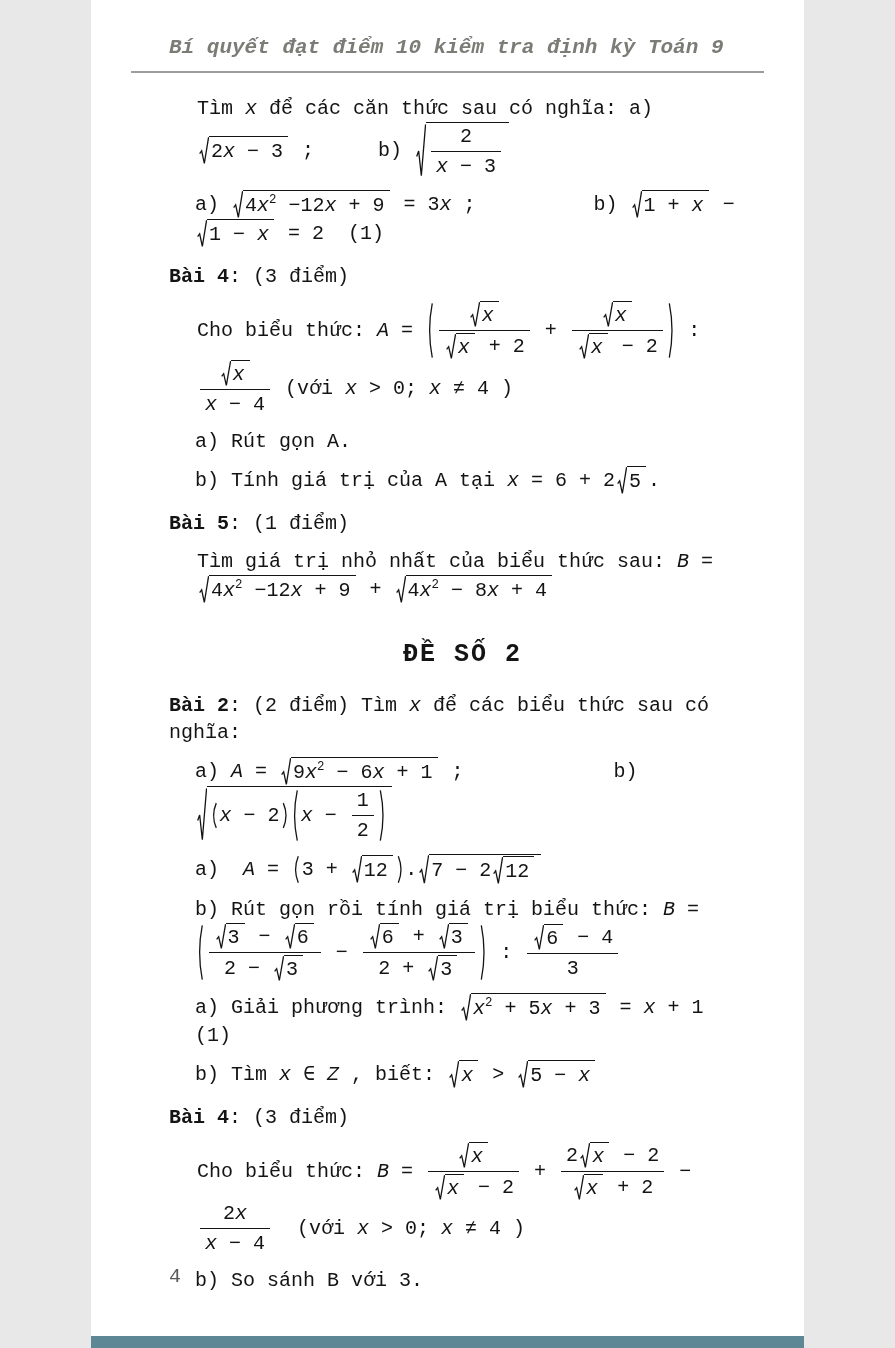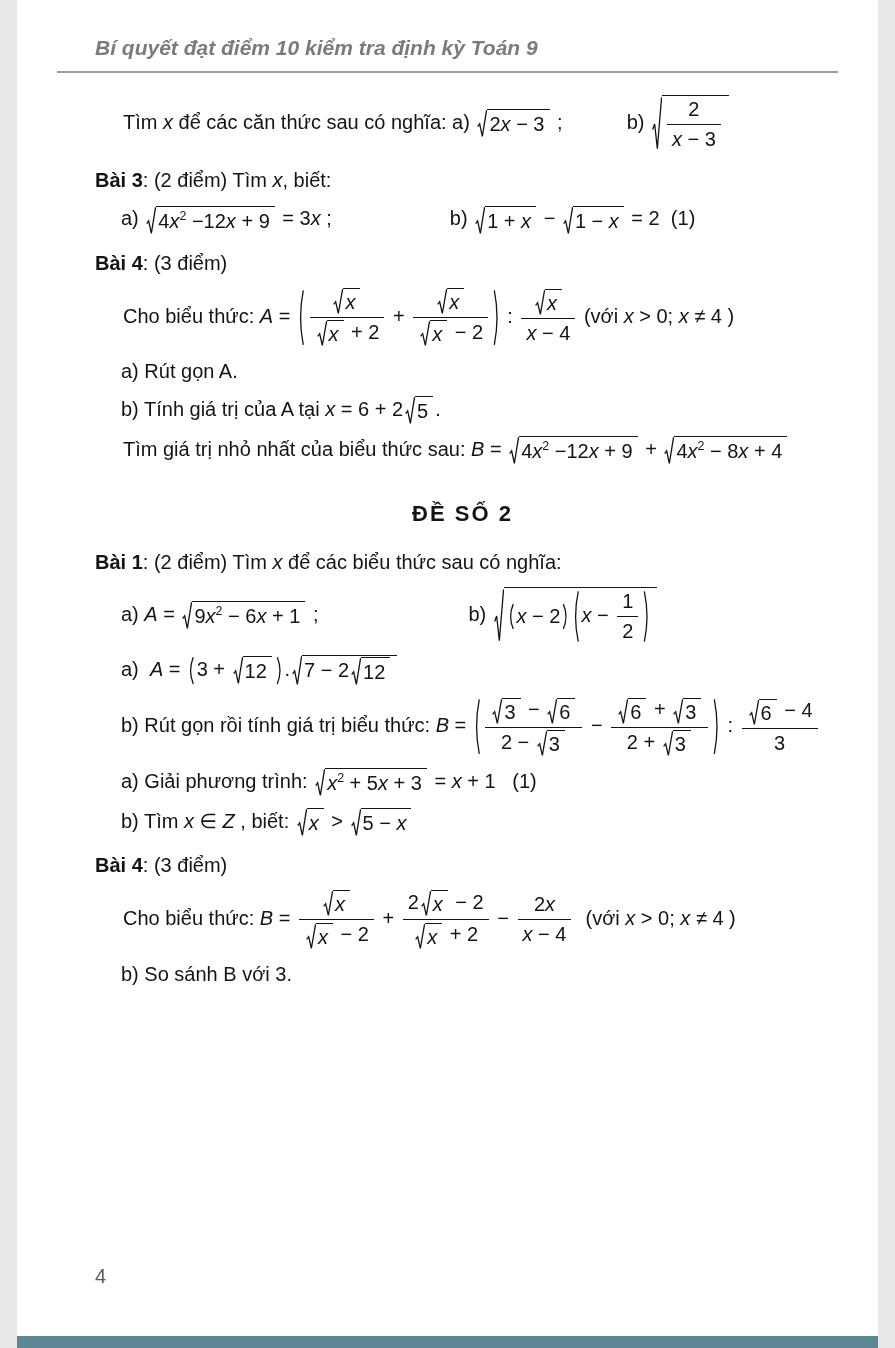--- a/index.html
+++ b/index.html
@@ -1,32 +1,32 @@
 <!DOCTYPE html>
 <html><head>
 <meta charset="utf-8">
 <style>
   html,body { margin:0; padding:0; background:#e8e8e8; }
   .page {
-    position:relative; width:861px; height:1348px; margin:0 auto;
+    position:relative; width:713px; height:1348px; margin:0 auto;
     background:#ffffff; overflow:hidden; box-sizing:border-box;
     padding:34px 48px 0 78px;
-    font-family:Liberation Sans, sans-serif;
+    font-family:Liberation Mono, monospace;
     font-size:20px; color:#141414; line-height:1.35;
   }
   .hdr {
     font-size:21px; font-weight:bold; font-style:italic;
     padding:0 0 9px 38px; margin:0 -8px 22px -38px;
     border-bottom:2px solid #9d9d99;
   }
   .line { margin:11px 0; }
   .l-h    { margin:15px 0 5px; }
   .l-p    { padding-left:28px; }
   .l-item { padding-left:26px; }
-  .l-title{ text-align:center; font-weight:bold; font-size:22px;
+  .l-title{ text-align:center; font-weight:bold; font-size:25px;
             letter-spacing:2px; margin:34px 0 20px; }
   .gap { display:inline-block; }
 
   
   .sq { display:inline-flex; align-items:stretch; vertical-align:middle; margin:0 2px; }
   .rg { width:0.5em; flex:none; }
   .rg path, .pl path, .pr path {
     stroke:currentColor; fill:none; stroke-width:1.3; vector-effect:non-scaling-stroke;
   }
   .rv { display:block; border-top:1.4px solid currentColor; padding:1px 5px 0 2px; }
@@ -62,21 +62,20 @@
           <span class="rv">2<i>x</i> − 3</span>
         </span> ;<span class="gap" style="width:64px"></span>b) <span class="sq">
           <svg class="rg" viewBox="0 0 12 24" preserveAspectRatio="none">
             <path d="M0.8 14.5 L3.2 12.2 L6.4 22.6 L11.5 1"></path>
           </svg>
           <span class="rv"><span class="fr">
               <span class="nu">2</span>
               <span class="de"><i>x</i> − 3</span>
             </span></span>
         </span></div>
-      <div class="line l-h"><b>Bài 3</b>: (2 điểm) Tìm <i>x</i>, biết:</div>
       <div class="line l-item">a) <span class="sq">
           <svg class="rg" viewBox="0 0 12 24" preserveAspectRatio="none">
             <path d="M0.8 14.5 L3.2 12.2 L6.4 22.6 L11.5 1"></path>
           </svg>
           <span class="rv">4<i>x</i><sup>2</sup> −12<i>x</i> + 9</span>
         </span> = 3<i>x</i> ;<span class="gap" style="width:118px"></span>b) <span class="sq">
           <svg class="rg" viewBox="0 0 12 24" preserveAspectRatio="none">
             <path d="M0.8 14.5 L3.2 12.2 L6.4 22.6 L11.5 1"></path>
           </svg>
           <span class="rv">1 + <i>x</i></span>
@@ -130,33 +129,34 @@
             </span></span>
           <span class="de"><i>x</i> − 4</span>
         </span> (với <i>x</i> &gt; 0; <i>x</i> ≠ 4 )</div>
       <div class="line l-item">a) Rút gọn A.</div>
       <div class="line l-item">b) Tính giá trị của A tại <i>x</i> = 6 + 2<span class="sq">
           <svg class="rg" viewBox="0 0 12 24" preserveAspectRatio="none">
             <path d="M0.8 14.5 L3.2 12.2 L6.4 22.6 L11.5 1"></path>
           </svg>
           <span class="rv">5</span>
         </span>.</div>
+      <div class="line l-h"><b>Bài 5</b>: (1 điểm)</div>
       <div class="line l-p">Tìm giá trị nhỏ nhất của biểu thức sau: <i>B</i> = <span class="sq">
           <svg class="rg" viewBox="0 0 12 24" preserveAspectRatio="none">
             <path d="M0.8 14.5 L3.2 12.2 L6.4 22.6 L11.5 1"></path>
           </svg>
           <span class="rv">4<i>x</i><sup>2</sup> −12<i>x</i> + 9</span>
         </span> + <span class="sq">
           <svg class="rg" viewBox="0 0 12 24" preserveAspectRatio="none">
             <path d="M0.8 14.5 L3.2 12.2 L6.4 22.6 L11.5 1"></path>
           </svg>
           <span class="rv">4<i>x</i><sup>2</sup> − 8<i>x</i> + 4</span>
         </span></div>
       <div class="line l-title">ĐỀ SỐ 2</div>
-      <div class="line l-h"><b>Bài 1</b>: (2 điểm) Tìm <i>x</i> để các biểu thức sau có nghĩa:</div>
+      <div class="line l-h"><b>Bài 2</b>: (2 điểm) Tìm <i>x</i> để các biểu thức sau có nghĩa:</div>
       <div class="line l-item">a) <i>A</i> = <span class="sq">
           <svg class="rg" viewBox="0 0 12 24" preserveAspectRatio="none">
             <path d="M0.8 14.5 L3.2 12.2 L6.4 22.6 L11.5 1"></path>
           </svg>
           <span class="rv">9<i>x</i><sup>2</sup> − 6<i>x</i> + 1</span>
         </span> ;<span class="gap" style="width:150px"></span>b) <span class="sq">
           <svg class="rg" viewBox="0 0 12 24" preserveAspectRatio="none">
             <path d="M0.8 14.5 L3.2 12.2 L6.4 22.6 L11.5 1"></path>
           </svg>
           <span class="rv"><span class="grp">

